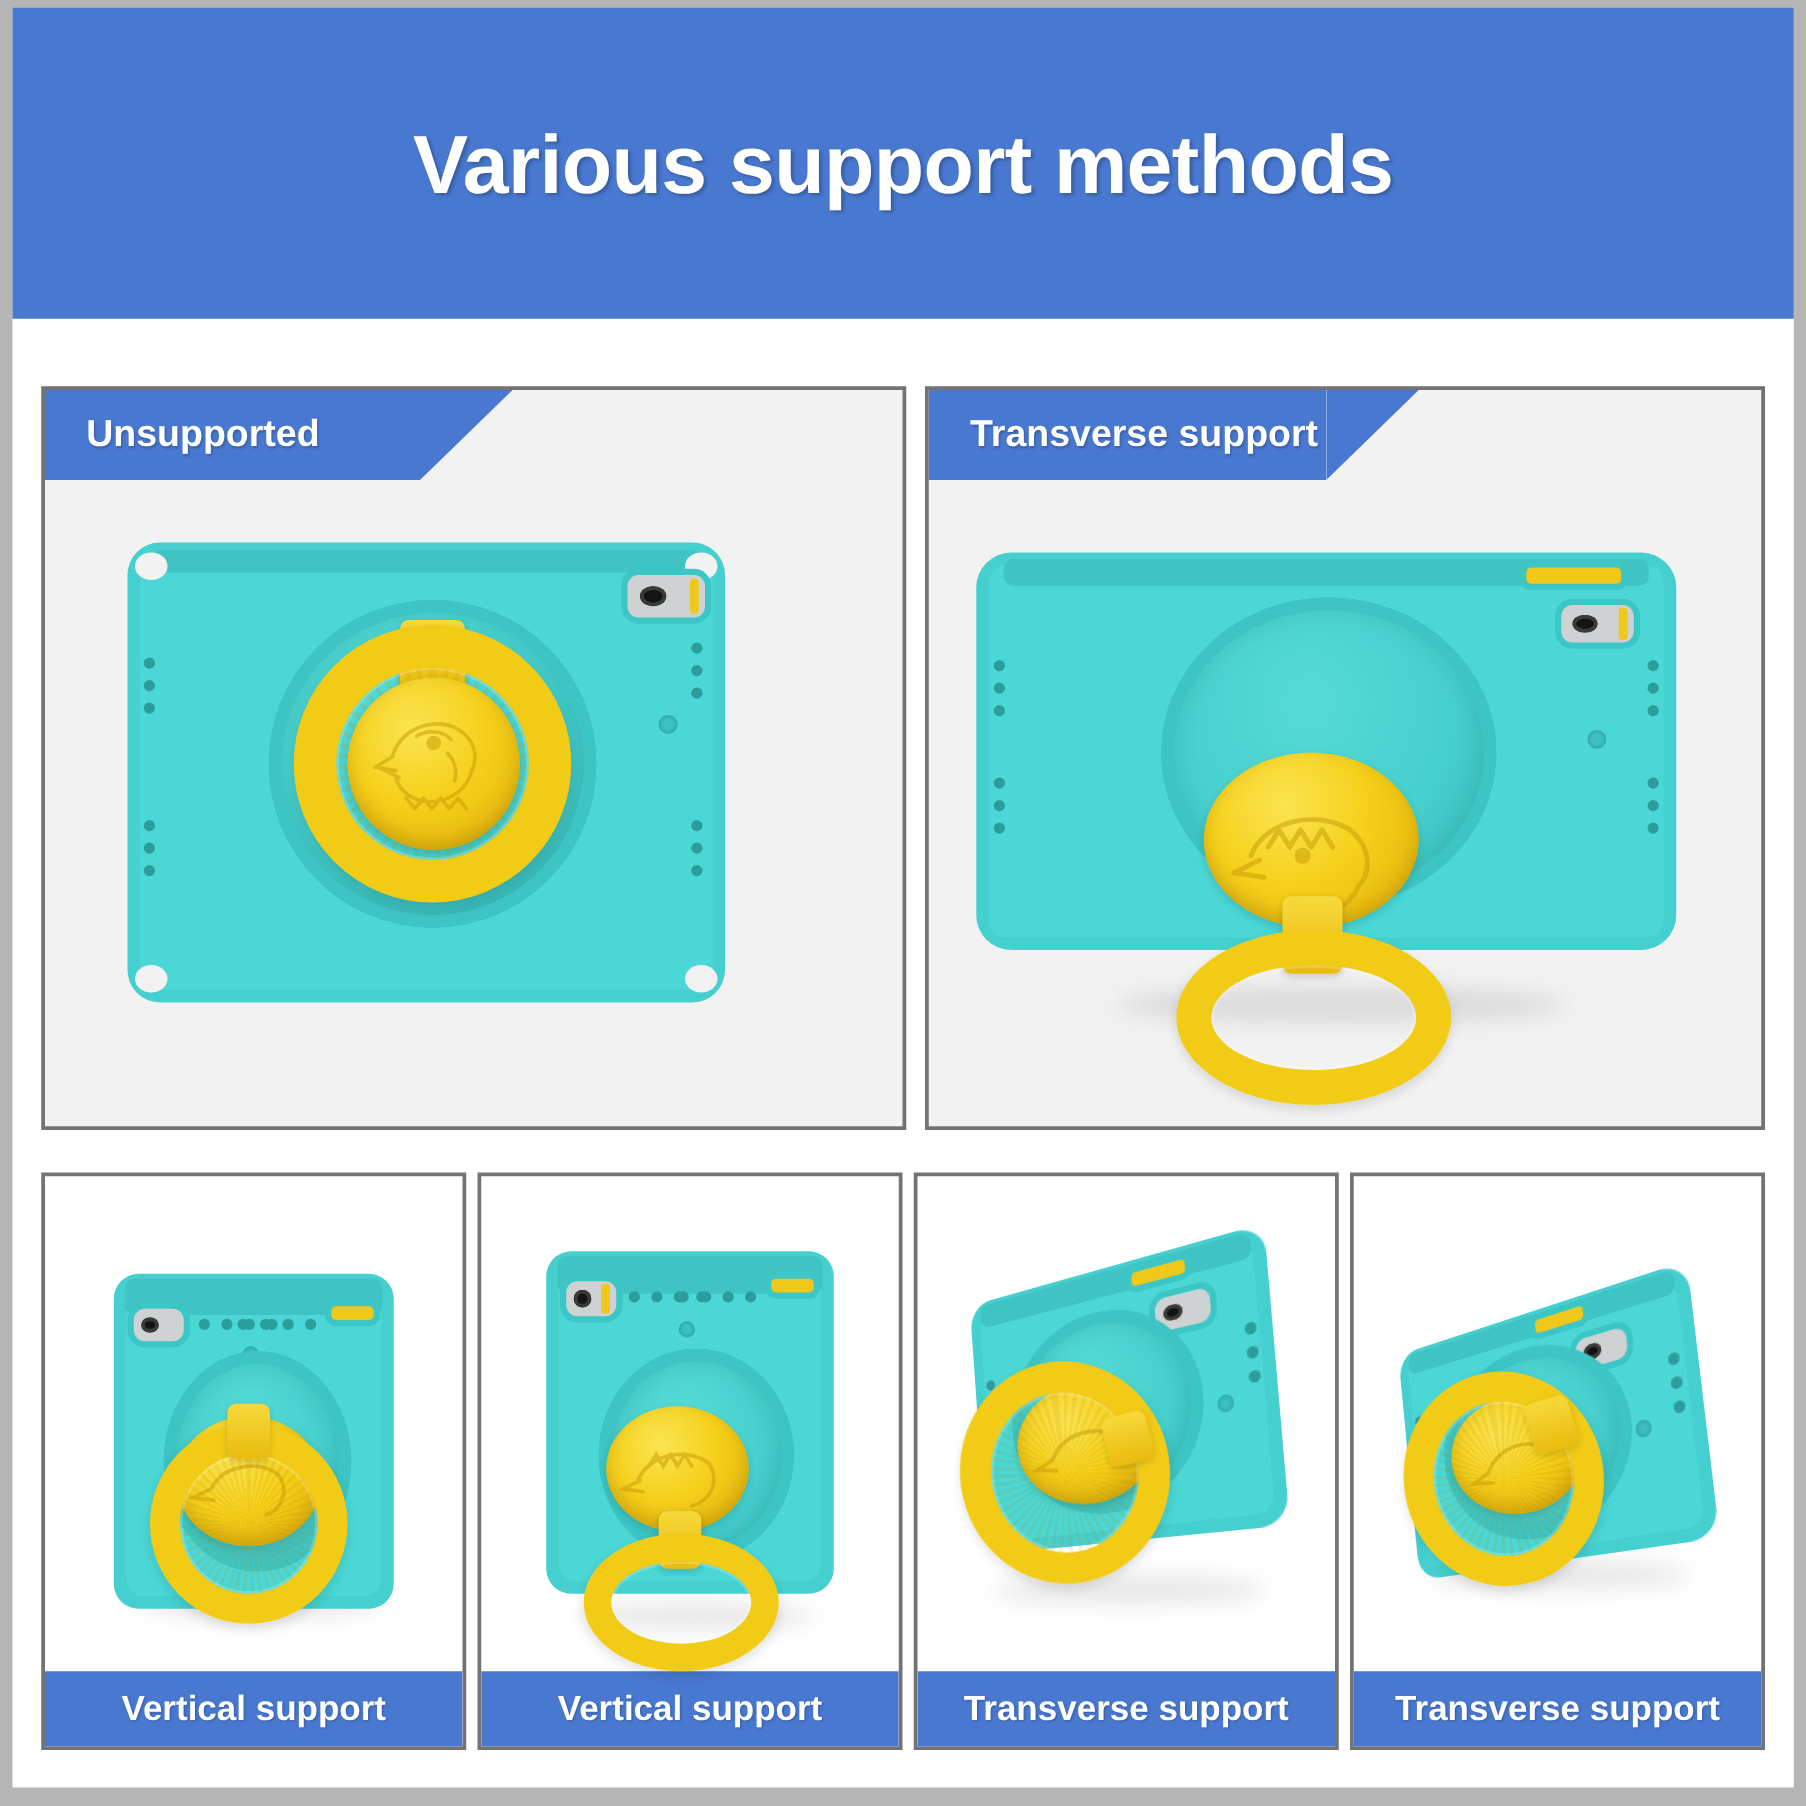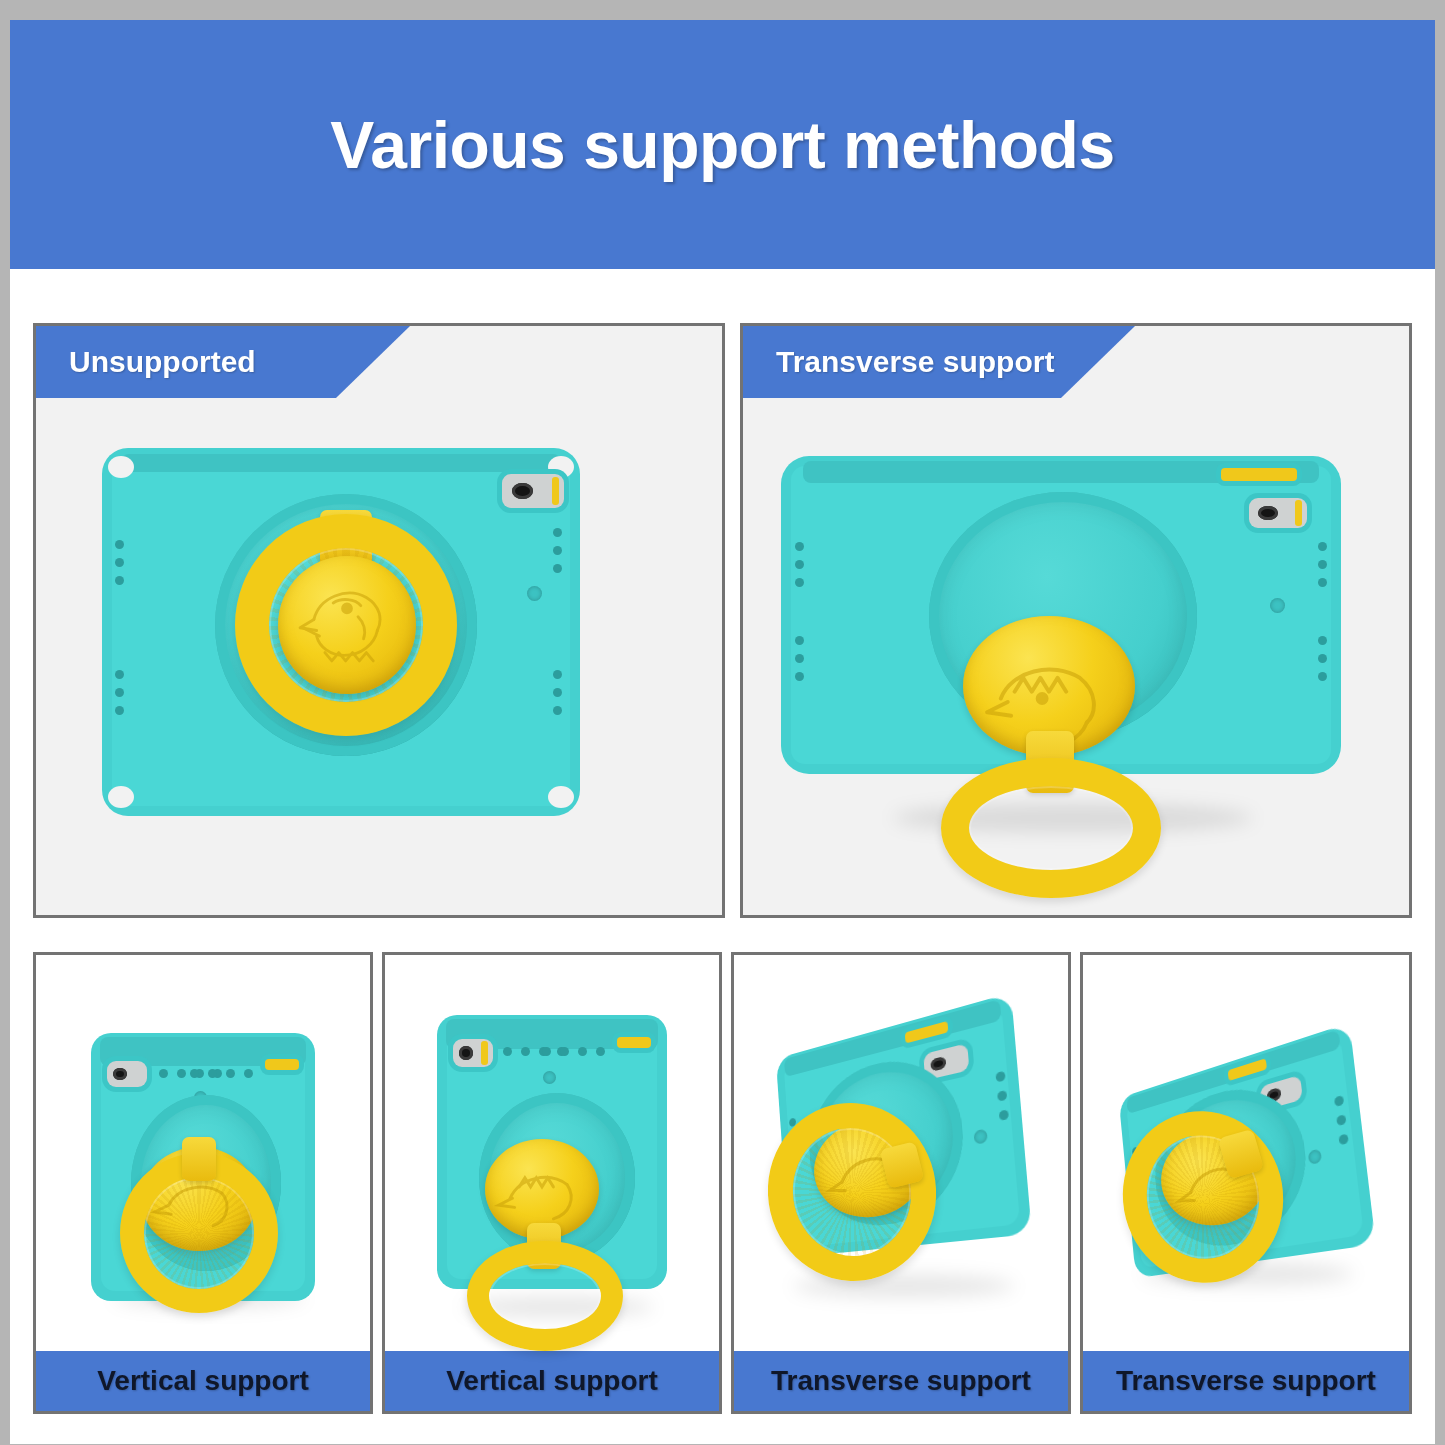--- a/index.html
+++ b/index.html
@@ -1,20 +1,20 @@
 <!DOCTYPE html>
 <html><head>
 <meta charset="utf-8">
 <style>
   html,body{margin:0;padding:0;background:#fff;}
   body{width:1445px;height:1445px;font-family:"Liberation Sans",sans-serif;overflow:hidden;}
 
   
   #page{position:relative;width:1445px;height:1445px;background:#b5b5b5;box-sizing:border-box;}
-  #sheet{position:absolute;left:10px;top:20px;width:1425px;height:1424px;background:#ffffff;box-sizing:border-box;}
+  #sheet{position:absolute;left:10px;top:6px;width:1425px;height:1424px;background:#ffffff;box-sizing:border-box;}
 
   
   #header{position:absolute;left:0;top:0;width:1425px;height:249px;background:#4878d0;
           display:flex;align-items:center;justify-content:center;}
   #header-title{color:#ffffff;font-size:66px;font-weight:bold;letter-spacing:-0.5px;
                 text-shadow:2px 2px 3px rgba(0,0,0,.25);white-space:nowrap;}
 
   
   .panel{position:absolute;border:3px solid #737373;box-sizing:border-box;background:#f2f2f2;overflow:hidden;}
   .panel.white{background:#ffffff;}
@@ -23,21 +23,21 @@
   .tab{position:absolute;left:0;top:0;height:72px;background:#4878d0;
        display:flex;align-items:center;z-index:3;}
   .tab-label{color:#fff;font-size:30px;font-weight:bold;padding-left:33px;white-space:nowrap;
              text-shadow:1px 1px 2px rgba(0,0,0,.22);}
   .tab-slant{position:absolute;top:0;height:72px;width:74px;background:#4878d0;
              clip-path:polygon(0 0,100% 0,0 100%);z-index:3;}
 
   
   .caption{position:absolute;left:0;bottom:0;width:100%;height:60px;background:#4878d0;
            display:flex;align-items:center;justify-content:center;z-index:3;}
-  .caption span{color:#0f172a;font-size:28px;font-weight:bold;white-space:nowrap;
+  .caption span{color:#ffffff;font-size:28px;font-weight:bold;white-space:nowrap;
                 text-shadow:1px 1px 2px rgba(0,0,0,.22);}
 
   
   .stage{position:absolute;inset:0;}
 
   
   .tablet{position:absolute;background:#45d0cf;box-sizing:border-box;
           box-shadow:inset 0 0 0 0 rgba(0,0,0,0);}
   .tablet .inner{position:absolute;inset:10px;border-radius:14px;background:#4ad7d5;}
   .rim-top{position:absolute;left:4%;right:4%;top:1.5%;height:5%;border-radius:8px;

